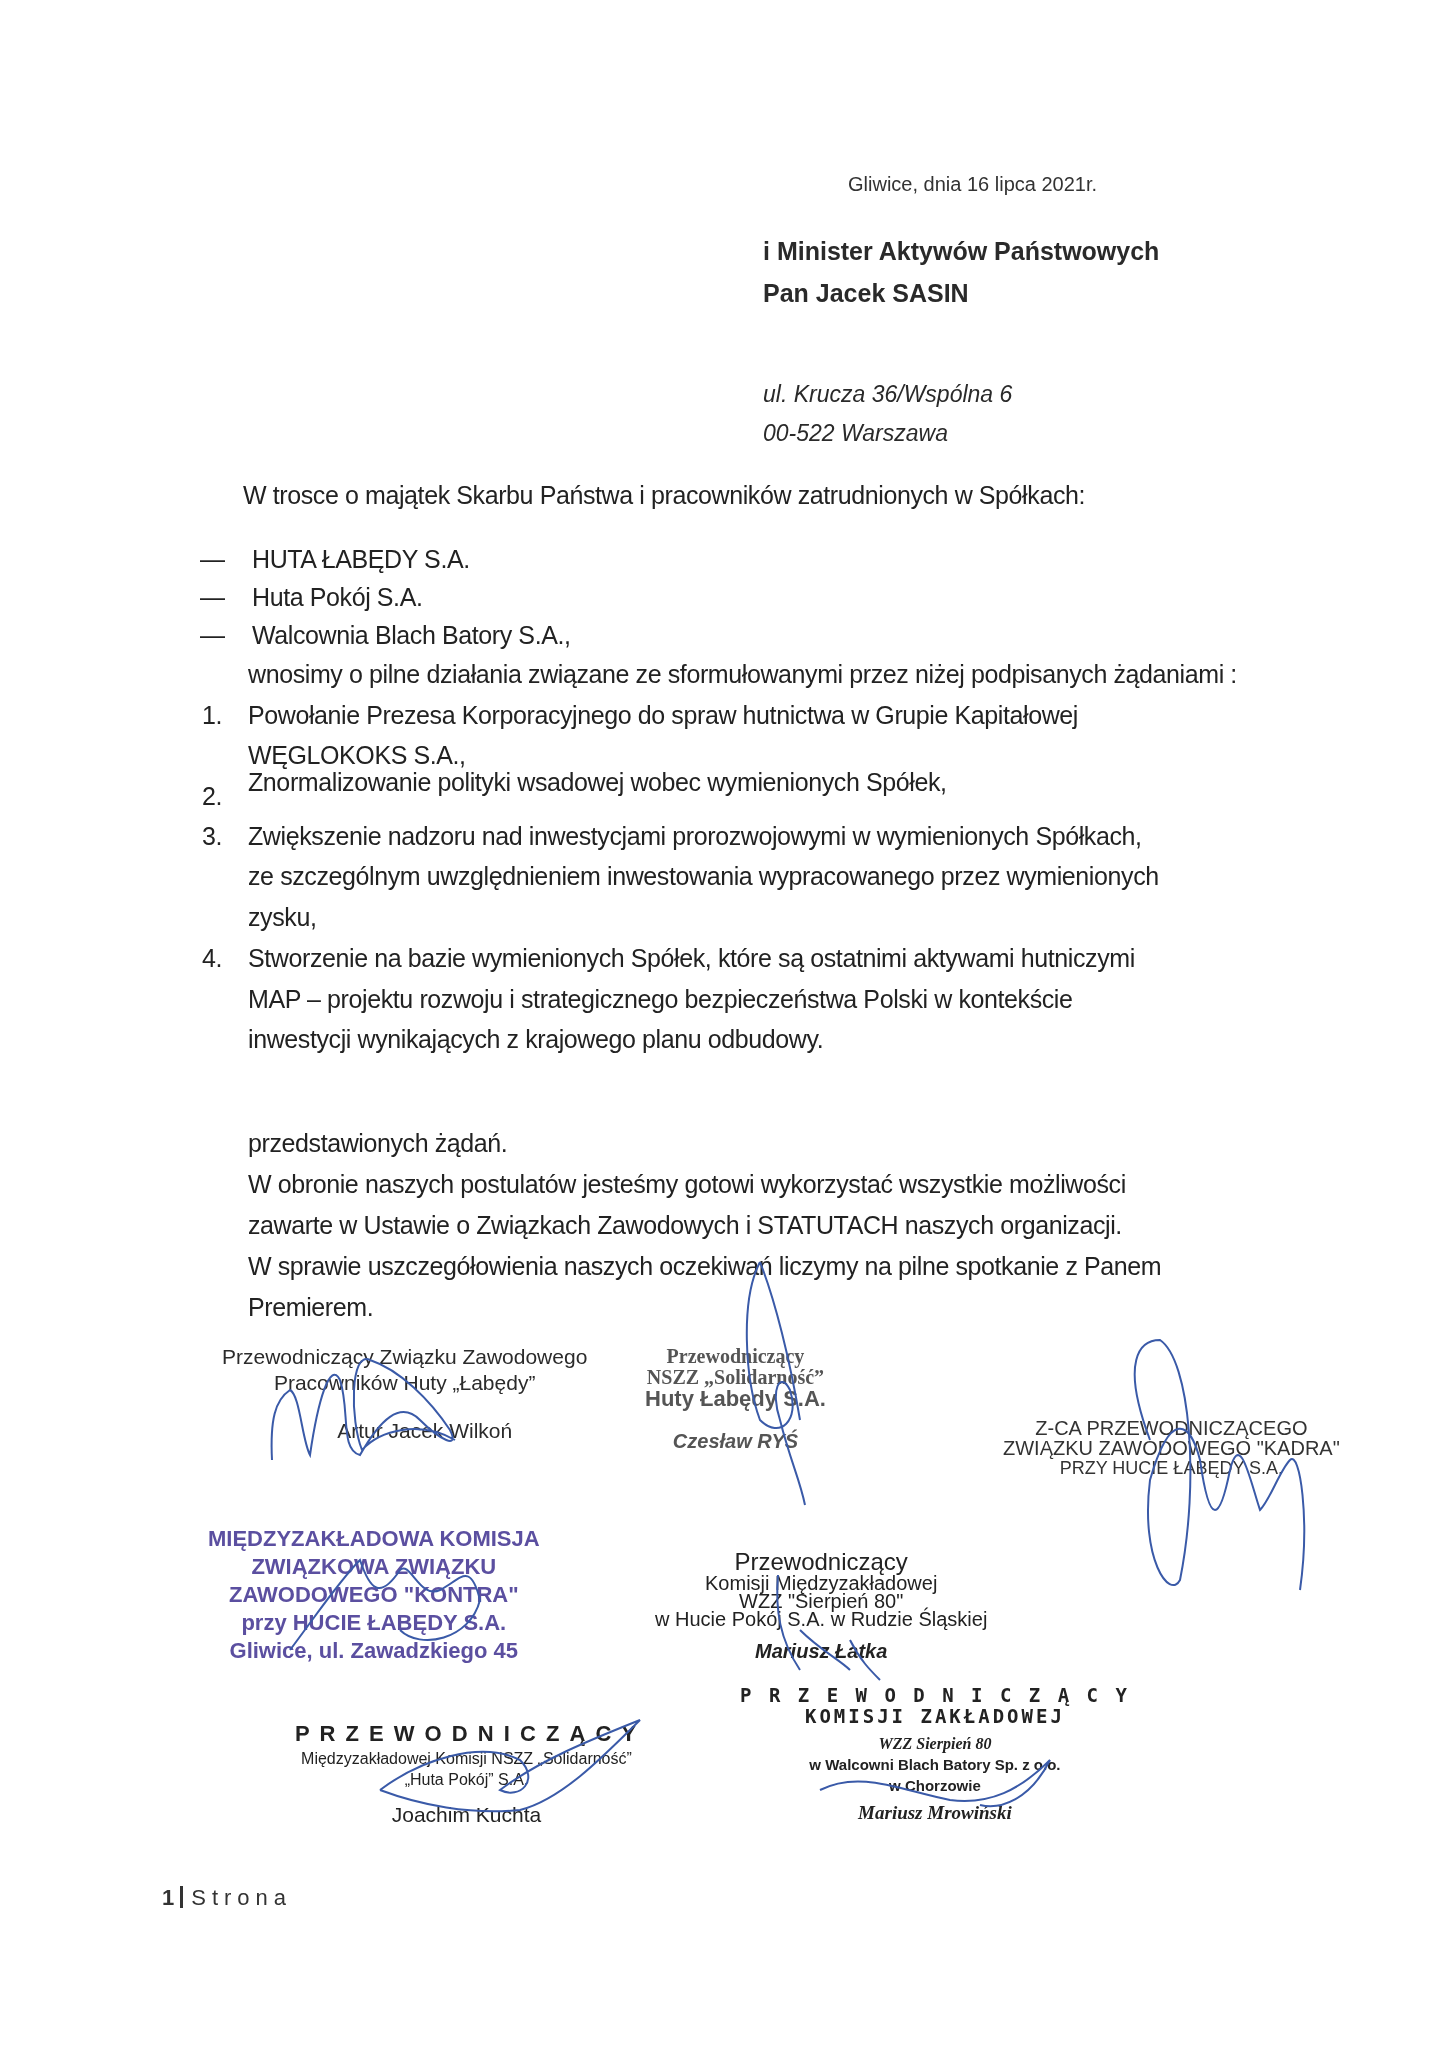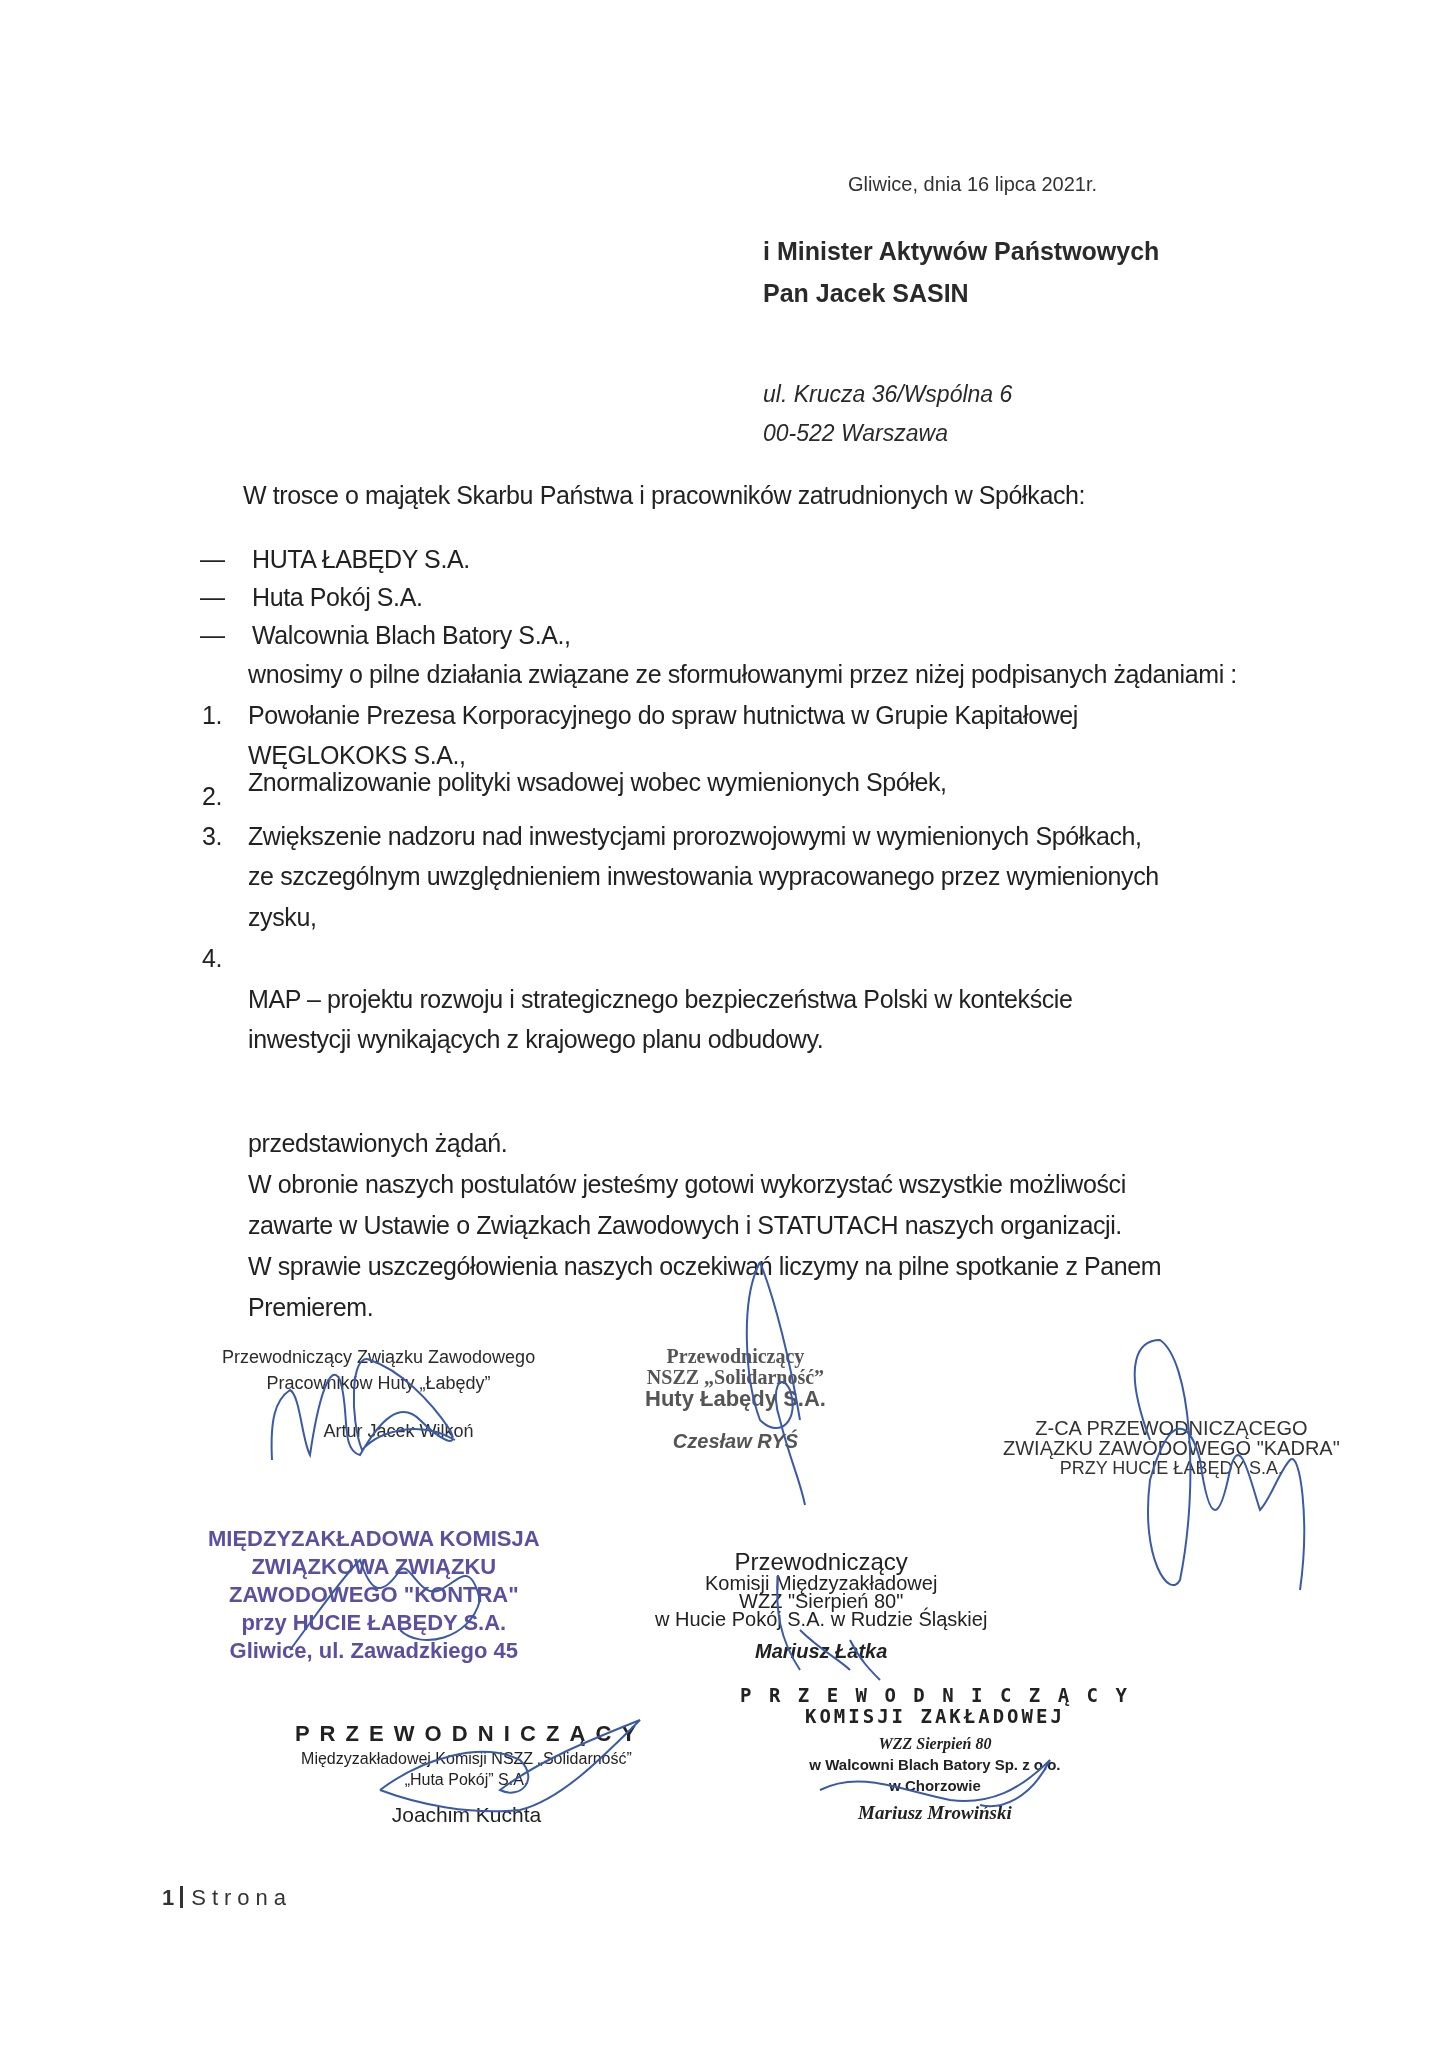--- a/index.html
+++ b/index.html
@@ -17,21 +17,21 @@
   .intro { left: 243px; top: 481px; }
   .company { left: 200px; }
   .company .dash { display: inline-block; width: 44px; }
   .company .name { margin-left: 8px; }
   .wnosimy { left: 248px; top: 660px; }
   .req-num { left: 202px; }
   .req-line { left: 248px; }
   .para { left: 248px; }
 
   .sig-text { color: #2b2b2b; }
-  .sig1 { left: 222px; top: 1344px; font-size: 18px; text-align: center; line-height: 26px; font-family: "Liberation Sans Narrow", "Liberation Sans", sans-serif; }
+  .sig1 { left: 222px; top: 1344px; font-size: 21px; text-align: center; line-height: 26px; font-family: "Liberation Sans Narrow", "Liberation Sans", sans-serif; }
   .sig2 { left: 645px; top: 1346px; font-size: 20px; text-align: center; line-height: 21px; font-weight: bold; color: #555; font-family: "Liberation Serif", serif; }
   .sig3 { left: 1003px; top: 1418px; font-size: 20px; text-align: center; line-height: 20px; color: #333; }
   .stamp-blue { left: 208px; top: 1525px; font-size: 22px; font-weight: bold; color: #5b4fa0; text-align: center; line-height: 28px; }
   .sig5 { left: 655px; top: 1550px; font-size: 20px; text-align: center; line-height: 18px; color: #222; }
   .sig6 { left: 295px; top: 1720px; font-size: 16px; text-align: center; line-height: 21px; color: #222; }
   .sig7 { left: 740px; top: 1685px; font-size: 16px; text-align: center; line-height: 21px; color: #222; font-family: "DejaVu Sans Mono", monospace; font-weight: bold; }
   .footer { left: 162px; top: 1885px; font-size: 22px; letter-spacing: 6px; color: #333; }
   .footer .num { font-weight: bold; letter-spacing: 0; }
   .footer .bar { display: inline-block; width: 3px; height: 22px; background: #333; margin: 0 8px -3px 6px; }
   .ink { position: absolute; pointer-events: none; }
@@ -73,20 +73,21 @@
 
   <div class="abs body-text req-num" style="top:782px">2.</div>
   <div class="abs body-text req-line" style="top:768px">Znormalizowanie polityki wsadowej wobec wymienionych Spółek,</div>
 
   <div class="abs body-text req-num" style="top:822px">3.</div>
   <div class="abs body-text req-line" style="top:822px">Zwiększenie nadzoru nad inwestycjami prorozwojowymi w wymienionych Spółkach,</div>
   <div class="abs body-text req-line" style="top:862px">ze szczególnym uwzględnieniem inwestowania wypracowanego przez wymienionych</div>
   <div class="abs body-text req-line" style="top:903px">zysku,</div>
 
   <div class="abs body-text req-num" style="top:944px">4.</div>
+  <div class="abs body-text req-line" style="top:944px">Stworzenie na bazie wymienionych Spółek, które są ostatnimi aktywami hutniczymi</div>
   <div class="abs body-text req-line" style="top:985px">MAP – projektu rozwoju i strategicznego bezpieczeństwa Polski w kontekście</div>
   <div class="abs body-text req-line" style="top:1025px">inwestycji wynikających z krajowego planu odbudowy.</div>
 
   <div class="abs body-text para" style="top:1129px">przedstawionych żądań.</div>
   <div class="abs body-text para" style="top:1170px">W obronie naszych postulatów jesteśmy gotowi wykorzystać wszystkie możliwości</div>
   <div class="abs body-text para" style="top:1211px">zawarte w Ustawie o Związkach Zawodowych i STATUTACH naszych organizacji.</div>
   <div class="abs body-text para" style="top:1252px">W sprawie uszczegółowienia naszych oczekiwań liczymy na  pilne spotkanie z Panem</div>
   <div class="abs body-text para" style="top:1293px">Premierem.</div>
 
   <div class="abs sig-text sig1">

